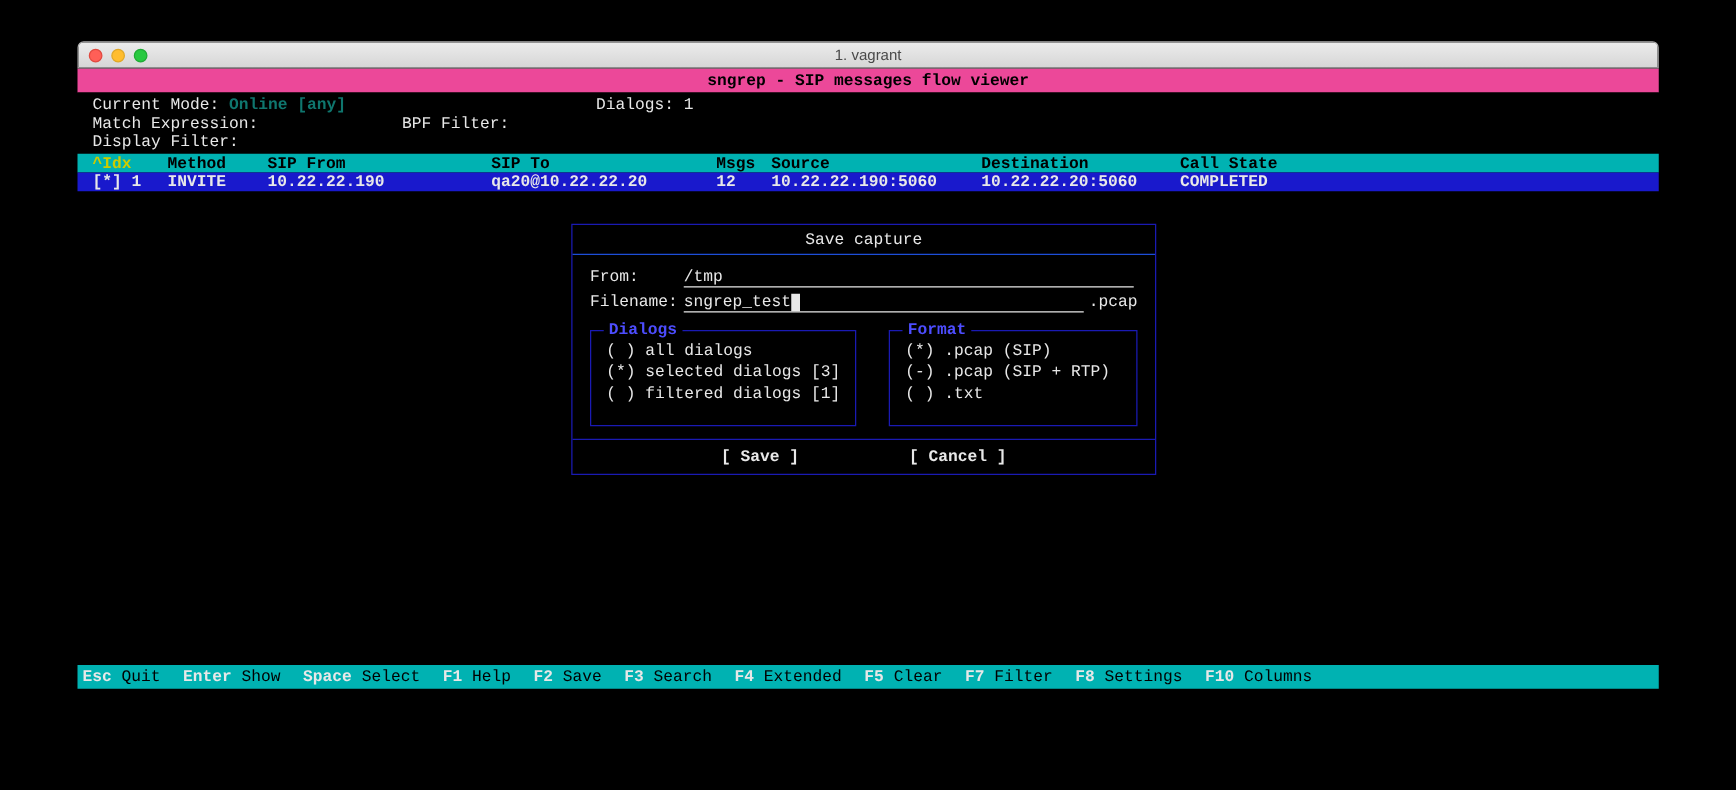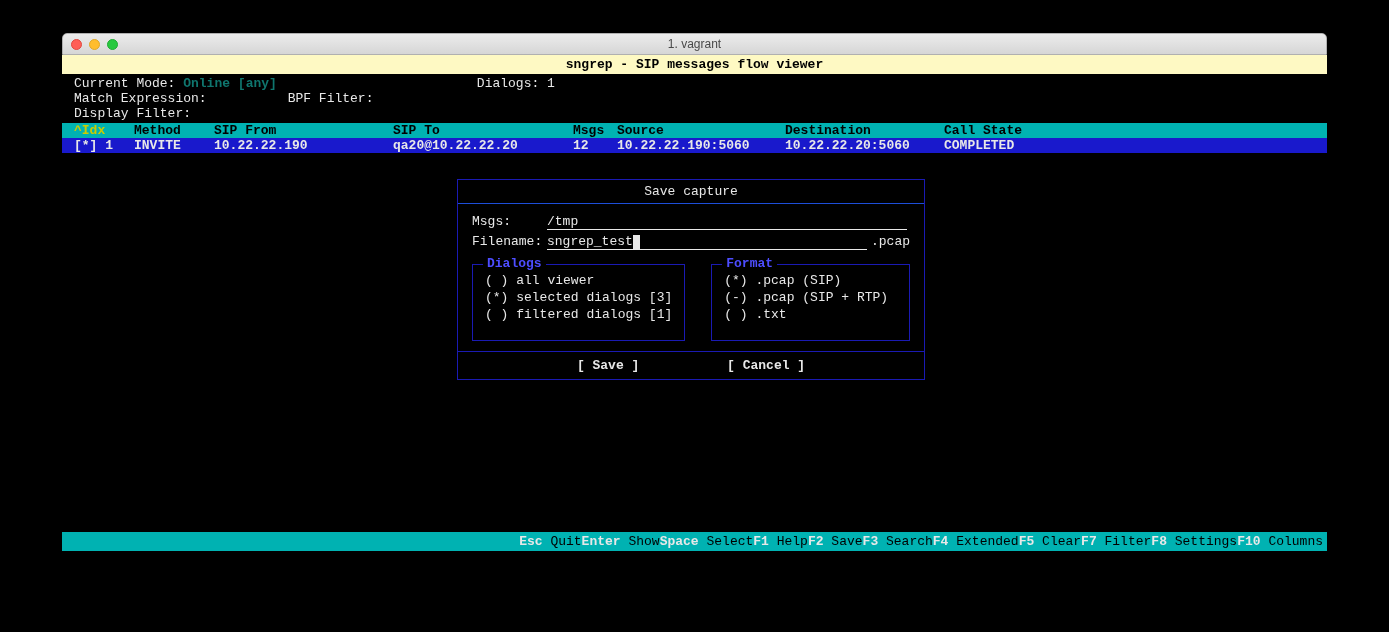--- a/index.html
+++ b/index.html
@@ -53,21 +53,21 @@
       right: 0;
       text-align: center;
       font-size: 12px;
       font-family: -apple-system, BlinkMacSystemFont, sans-serif;
     }
     .terminal {
       background: #000;
       position: relative;
     }
     .header-bar {
-      background: #fef9c3;
+      background: #ec4899;
       color: #000;
       text-align: center;
       font-weight: bold;
       padding: 2px 0;
     }
     .info-section {
       padding: 2px 12px;
       background: #000;
     }
     .info-row {
@@ -189,21 +189,21 @@
     }
     .statusbar {
       position: absolute;
       left: 62px;
       right: 62px;
       top: 532px;
       background: #00b2b2;
       color: #000;
       padding: 2px 4px;
       display: flex;
-      justify-content: flex-end;
+      gap: 18px;
     }
     .sb-item { white-space: nowrap; }
     .sb-key {
       color: #e8e8e8;
       font-weight: bold;
     }
   </style>
 </head>
 <body>
 
@@ -224,21 +224,21 @@
       <div class="info-row">
         <span>
           <span>Current Mode: </span><span class="info-value-green">Online [any]</span>
         </span>
         <span class="info-col2">
           <span>Dialogs: </span><span>1</span>
         </span>
       </div>
       <div class="info-row">
         <span class="info-label">Match Expression:</span>
-        <span class="info-col2" style="margin-left:81px">BPF Filter:</span>
+        <span class="info-col2" style="margin-left:115px">BPF Filter:</span>
       </div>
       <div class="info-row">
         <span>Display Filter:</span>
       </div>
     </div>
 
     <div class="table-header">
       <div class="col-idx"><span class="idx-marker">^Idx</span> </div>
       <div class="col-method">Method</div>
       <div class="col-from">SIP From</div>
@@ -258,33 +258,33 @@
       <div class="col-source">10.22.22.190:5060</div>
       <div class="col-dest">10.22.22.20:5060</div>
       <div class="col-state">COMPLETED</div>
     </div>
 
     <div class="dialog-backdrop">
       <div class="save-dialog">
         <div class="dialog-title-bar">Save capture</div>
         <div class="dialog-body">
           <div class="field-row">
-            <span class="field-label">Msgs:</span>
+            <span class="field-label">From:</span>
             <span class="filename-underline" style="min-width:360px"><span>/tmp</span></span>
           </div>
           <div class="field-row">
             <span class="field-label">Filename:</span>
             <span class="filename-underline"><span>sngrep_test</span><span class="cursor"></span></span>
               <span class="field-ext">.pcap</span>
           </div>
 
           <div class="fieldsets">
             <div class="fieldset fieldset-dialogs">
               <div class="fieldset-legend">Dialogs</div>
-              <div class="opt-row"><span>( )</span> <span>all viewer</span></div>
+              <div class="opt-row"><span>( )</span> <span>all dialogs</span></div>
               <div class="opt-row"><span>(*)</span> <span>selected dialogs [3]</span></div>
               <div class="opt-row"><span>( )</span> <span>filtered dialogs [1]</span></div>
             </div>
             <div class="fieldset fieldset-format">
               <div class="fieldset-legend">Format</div>
               <div class="opt-row"><span>(*)</span> <span>.pcap (SIP)</span></div>
               <div class="opt-row"><span>(-)</span> <span>.pcap (SIP + RTP)</span></div>
               <div class="opt-row"><span>( )</span> <span>.txt</span></div>
             </div>
           </div>

